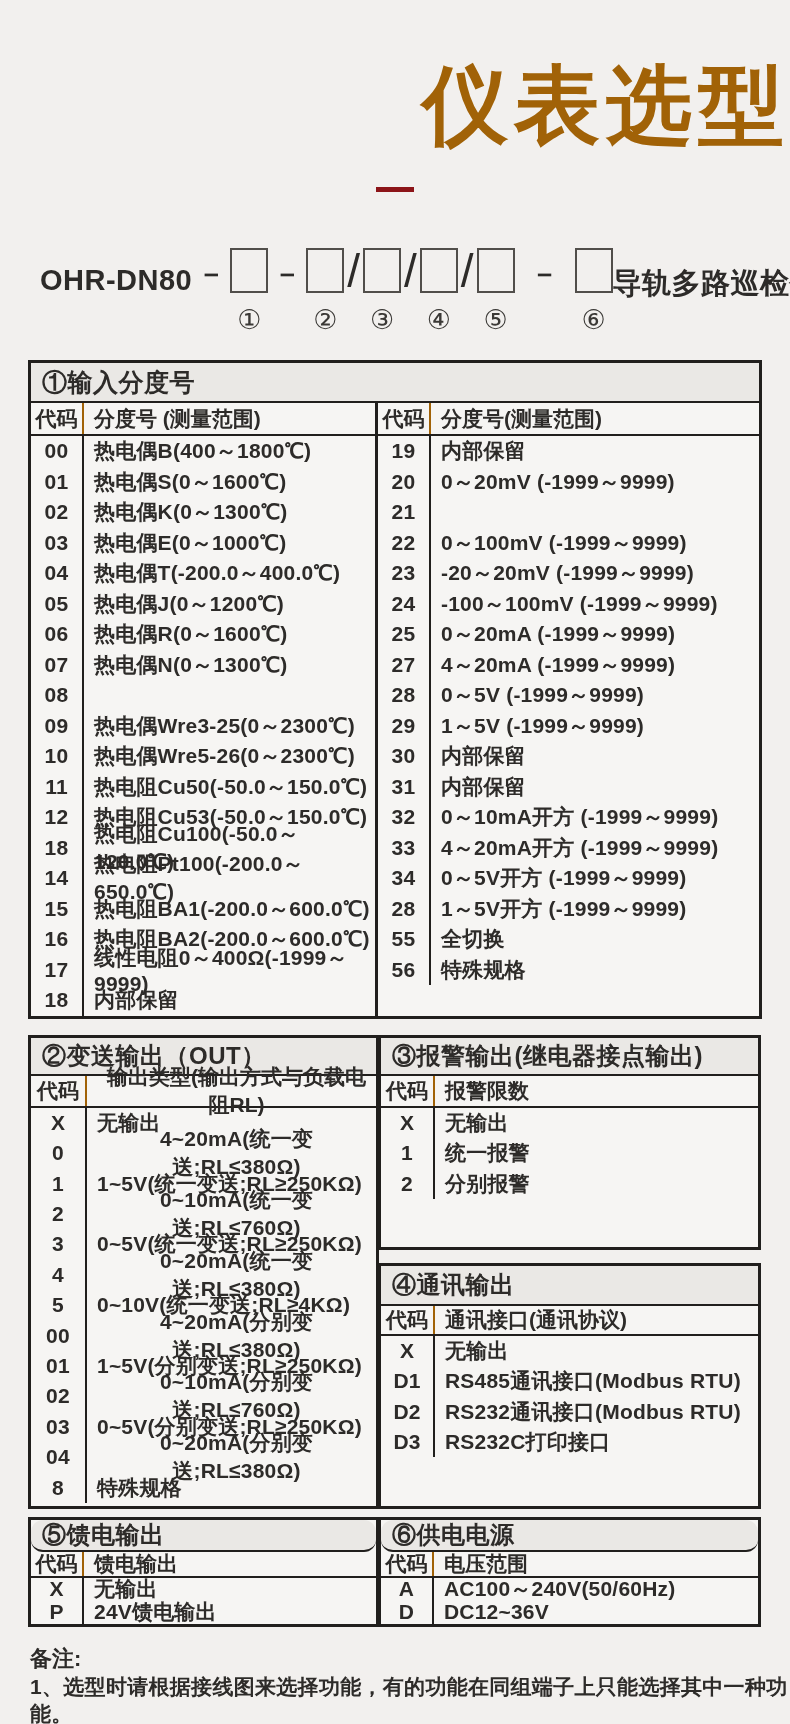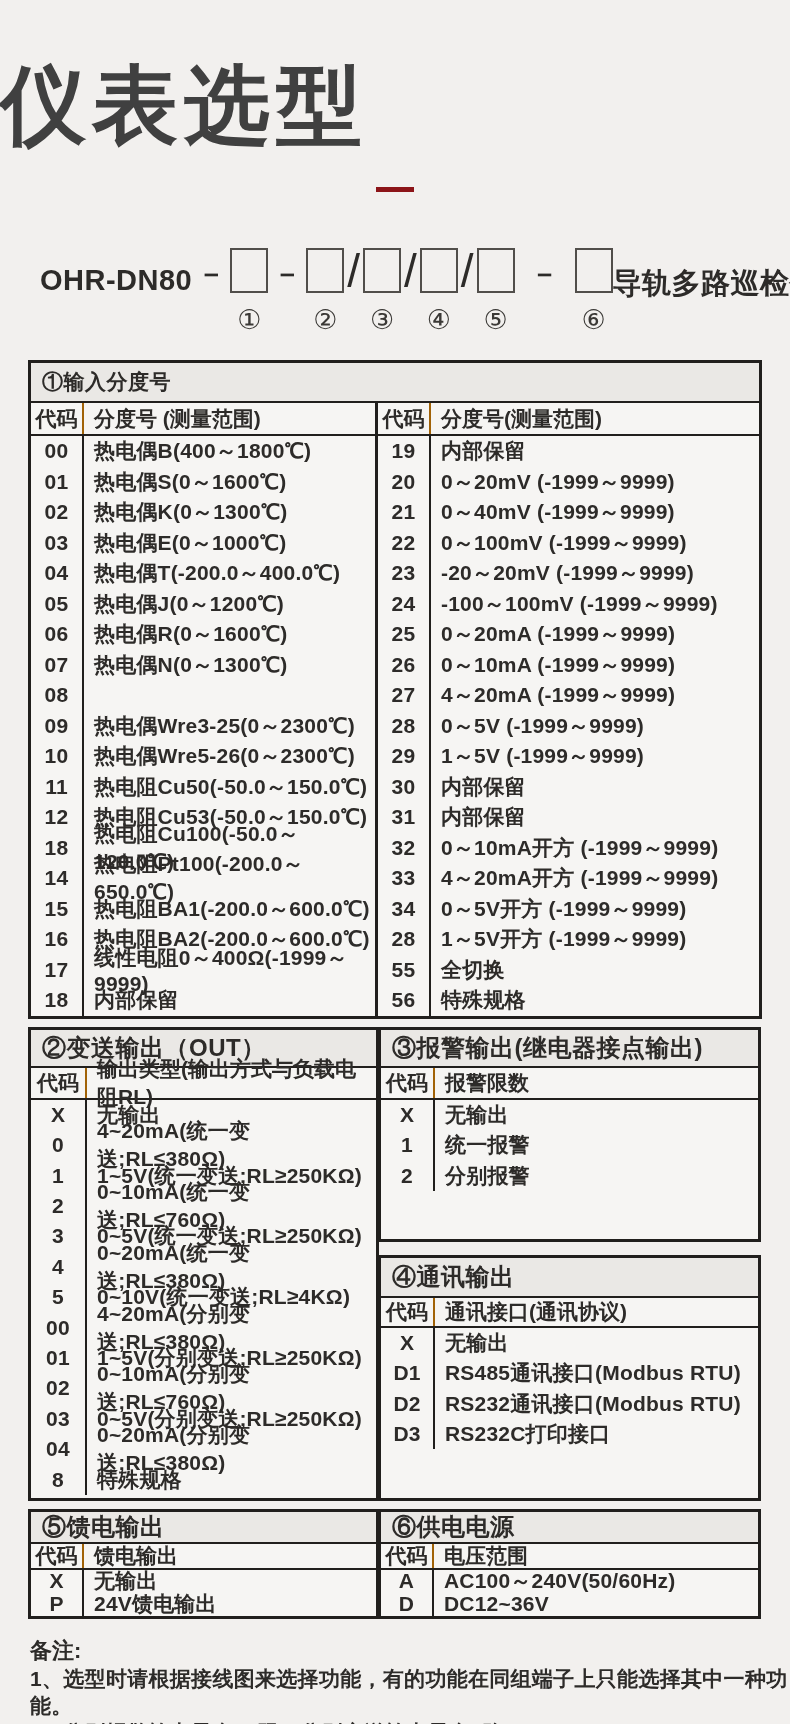--- a/index.html
+++ b/index.html
@@ -9,26 +9,26 @@
     width:790px; height:1724px;
     margin:0 auto;
     background:#f2f0ee;
     font-family:"Liberation Sans", sans-serif;
     color:#2d2b29;
     overflow:hidden;
   }
   
   .title {
     margin-top:54px;
-    text-align:left;
+    text-align:right;
     font-size:86px;
     line-height:1.2;
     font-weight:900;
     letter-spacing:6px;
-    color:#404040;
+    color:#a16207;
   }
   .accent {
     width:38px; height:5px;
     margin:30px auto 0;
     background:#8c1418;
   }
   
   .model {
     display:flex;
     align-items:flex-start;
@@ -93,51 +93,51 @@
   .tr { display:flex; }
   .td {
     display:flex; align-items:center;
     font-size:21px; font-weight:600;
     letter-spacing:0.2px;
   }
   .td.code { justify-content:center; border-right:2px solid #211f1d; }
   .td.desc { padding-left:10px; }
 
   
-  .band1 .sec-head { height:40px; font-size:21px;text-align:right; }
+  .band1 .sec-head { height:40px; font-size:25px;text-align:right; }
   .halves { display:flex; }
   .half-left  { width:347px; border-right:3px solid #211f1d; }
   .half-right { width:381px; }
   .band1 .cols { height:33px; }
   .band1 .tr { height:30.5px; }
   .band1 .code { width:53px; }
   .band1 .desc { flex:1; }
 
   
-  .band2 { display:flex; margin-top:8px; }
+  .band2 { display:flex; margin-top:16px;text-align:center; }
   .tbl2 { width:351px; }
   .band2-right { width:383px; margin-left:-1px; }
   .tbl2 .sec-head, .tbl3 .sec-head { height:38px; font-size:24px; }
   .tbl2 .cols, .tbl3 .cols { height:32px; }
   .tbl2 .tr, .tbl3 .tr, .tbl4 .tr { height:30.4px; }
   .tbl2 .code { width:56px; }
   .tbl2 .desc, .tbl3 .desc, .tbl4 .desc { flex:1; }
   .tbl2 .rows { height:395px; }
   .tbl3 .rows { height:139px; }
   .tbl3 .code, .tbl4 .code { width:54px; }
   .tbl4 { margin-top:13px; }
   .tbl4 .sec-head { height:40px; font-size:24px; }
   .tbl4 .cols { height:30px; }
   .tbl4 .rows { height:170px; }
 
   
   .band3 { display:flex; margin-top:8px; }
   .tbl5 { width:351px; }
   .tbl6 { width:383px; margin-left:-1px; }
-  .band3 .sec-head { height:32px; font-size:24px; }
+  .band3 .sec-head { height:32px; font-size:24px;border-radius:12px; }
   .band3 .cols { height:26px; }
   .band3 .tr { height:23px; }
   .band3 .code { width:53px; }
   .band3 .desc { flex:1; }
 
   
   .notes { margin:18px 0 0 30px; }
   .notes-label { font-size:22px; font-weight:800; line-height:28px; }
   .note-item { font-size:21px; font-weight:600; line-height:27px; letter-spacing:0.3px; }
 </style>
@@ -288,41 +288,36 @@
               <div class="tr">
                 <div class="td code">19</div>
                 <div class="td desc">内部保留</div>
               </div>
               <div class="tr">
                 <div class="td code">20</div>
                 <div class="td desc">0～20mV (-1999～9999)</div>
               </div>
               <div class="tr">
                 <div class="td code">21</div>
-                <div class="td desc">0～40mV (-1999～9999)</div>
               </div>
               <div class="tr">
                 <div class="td code">22</div>
                 <div class="td desc">0～100mV (-1999～9999)</div>
               </div>
               <div class="tr">
                 <div class="td code">23</div>
                 <div class="td desc">-20～20mV (-1999～9999)</div>
               </div>
               <div class="tr">
                 <div class="td code">24</div>
                 <div class="td desc">-100～100mV (-1999～9999)</div>
               </div>
               <div class="tr">
                 <div class="td code">25</div>
                 <div class="td desc">0～20mA (-1999～9999)</div>
-              </div>
-              <div class="tr">
-                <div class="td code">26</div>
-                <div class="td desc">0～10mA (-1999～9999)</div>
               </div>
               <div class="tr">
                 <div class="td code">27</div>
                 <div class="td desc">4～20mA (-1999～9999)</div>
               </div>
               <div class="tr">
                 <div class="td code">28</div>
                 <div class="td desc">0～5V (-1999～9999)</div>
               </div>
               <div class="tr">

